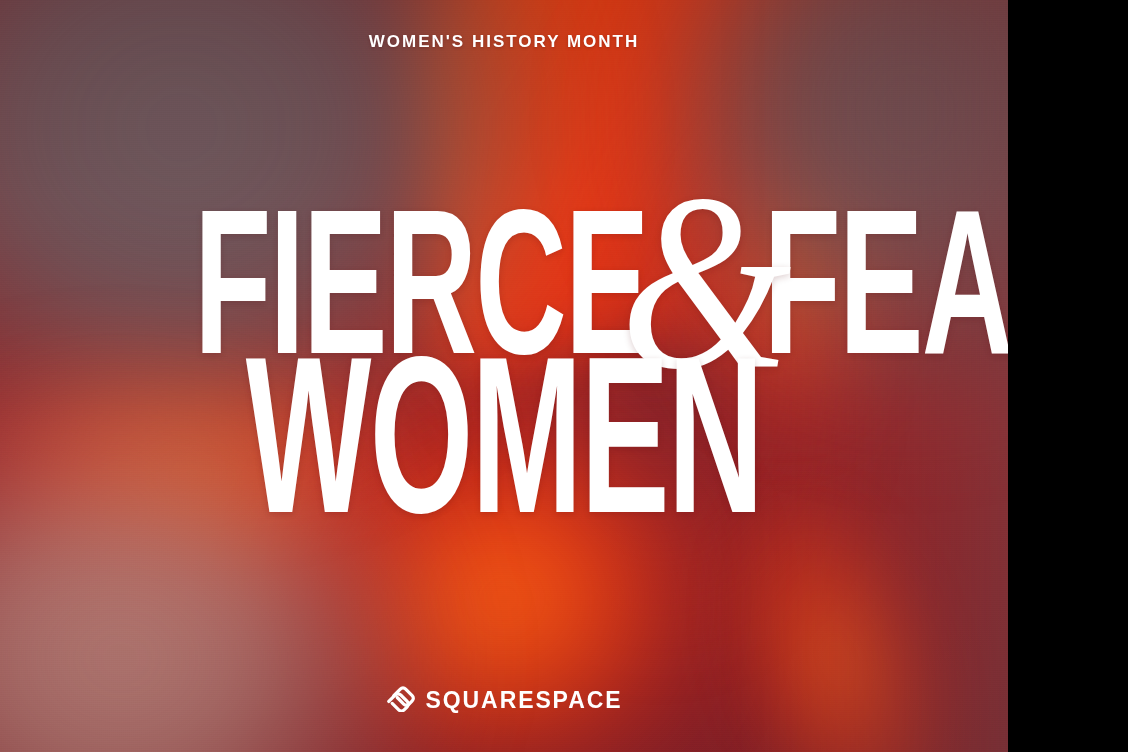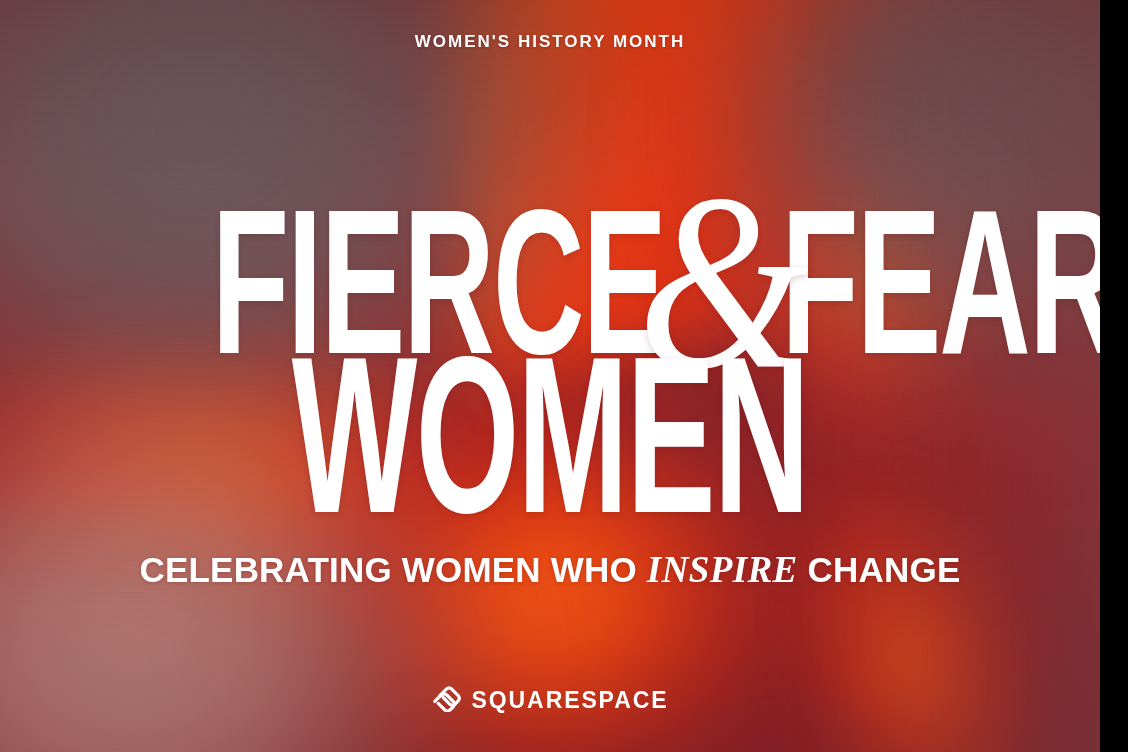--- a/index.html
+++ b/index.html
@@ -8,21 +8,21 @@
   html, body {
     width:1128px; height:752px;
     overflow:hidden;
     background:#000;
     font-family:"Liberation Sans", sans-serif;
   }
 
   
   .stage {
     position:relative;
-    width:1100px; height:752px;
+    width:1008px; height:752px;
     overflow:hidden;
     isolation:isolate;
   }
 
   
   .bg-art {
     position:absolute; inset:0;
     overflow:hidden;
     z-index:0;
   }
@@ -321,23 +321,20 @@
 
     <div class="eyebrow">WOMEN'S HISTORY MONTH</div>
 
     <div class="headline">
       <span class="hl-line hl-line-1">
         <span class="word">FIERCE</span><span class="amp">&amp;</span><span class="word">FEARLESS</span>
       </span>
       <span class="hl-line hl-line-2">WOMEN</span>
     </div>
 
-    <div class="subtitle">
-      <span class="sub-seg">CELEBRATING WOMEN WHO </span><span class="sub-italic">INSPIRE</span><span class="sub-seg"> CHANGE</span>
-    </div>
 
     <div class="logo-lockup">
       <svg class="logo-mark" viewBox="0 0 64 60" aria-hidden="true">
         <g fill="none" stroke="#ffffff" stroke-width="7.2" stroke-linecap="round" stroke-linejoin="round">
 
           <path d="M6 36.5 L20.5 22 a8.4 8.4 0 0 1 11.9 0 L46.9 36.5
                    a8.4 8.4 0 0 1 0 11.9 L40 55.3
                    a8.4 8.4 0 0 1 -11.9 0 L13.6 40.8"></path>
 
           <path d="M17.1 23.5 L31.6 9 a8.4 8.4 0 0 1 11.9 0 L58 23.5

